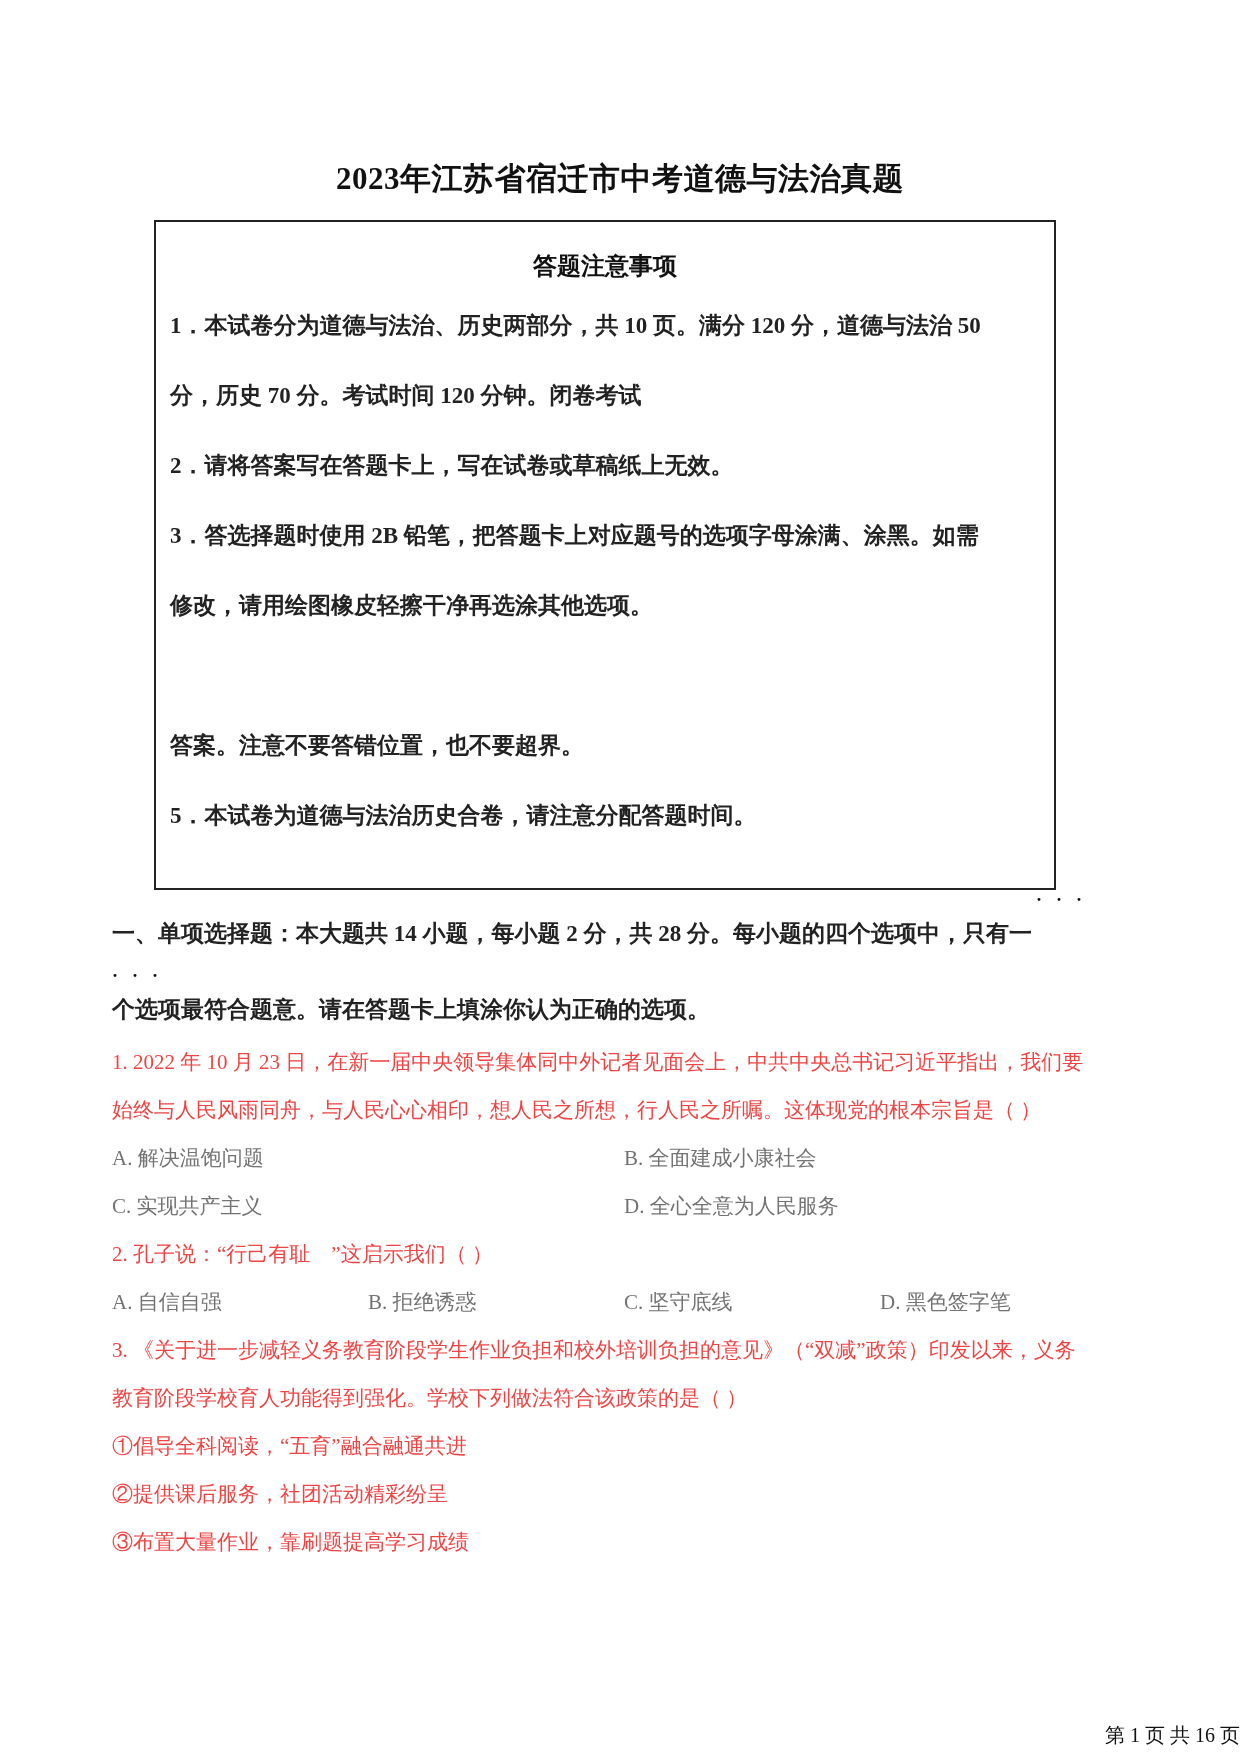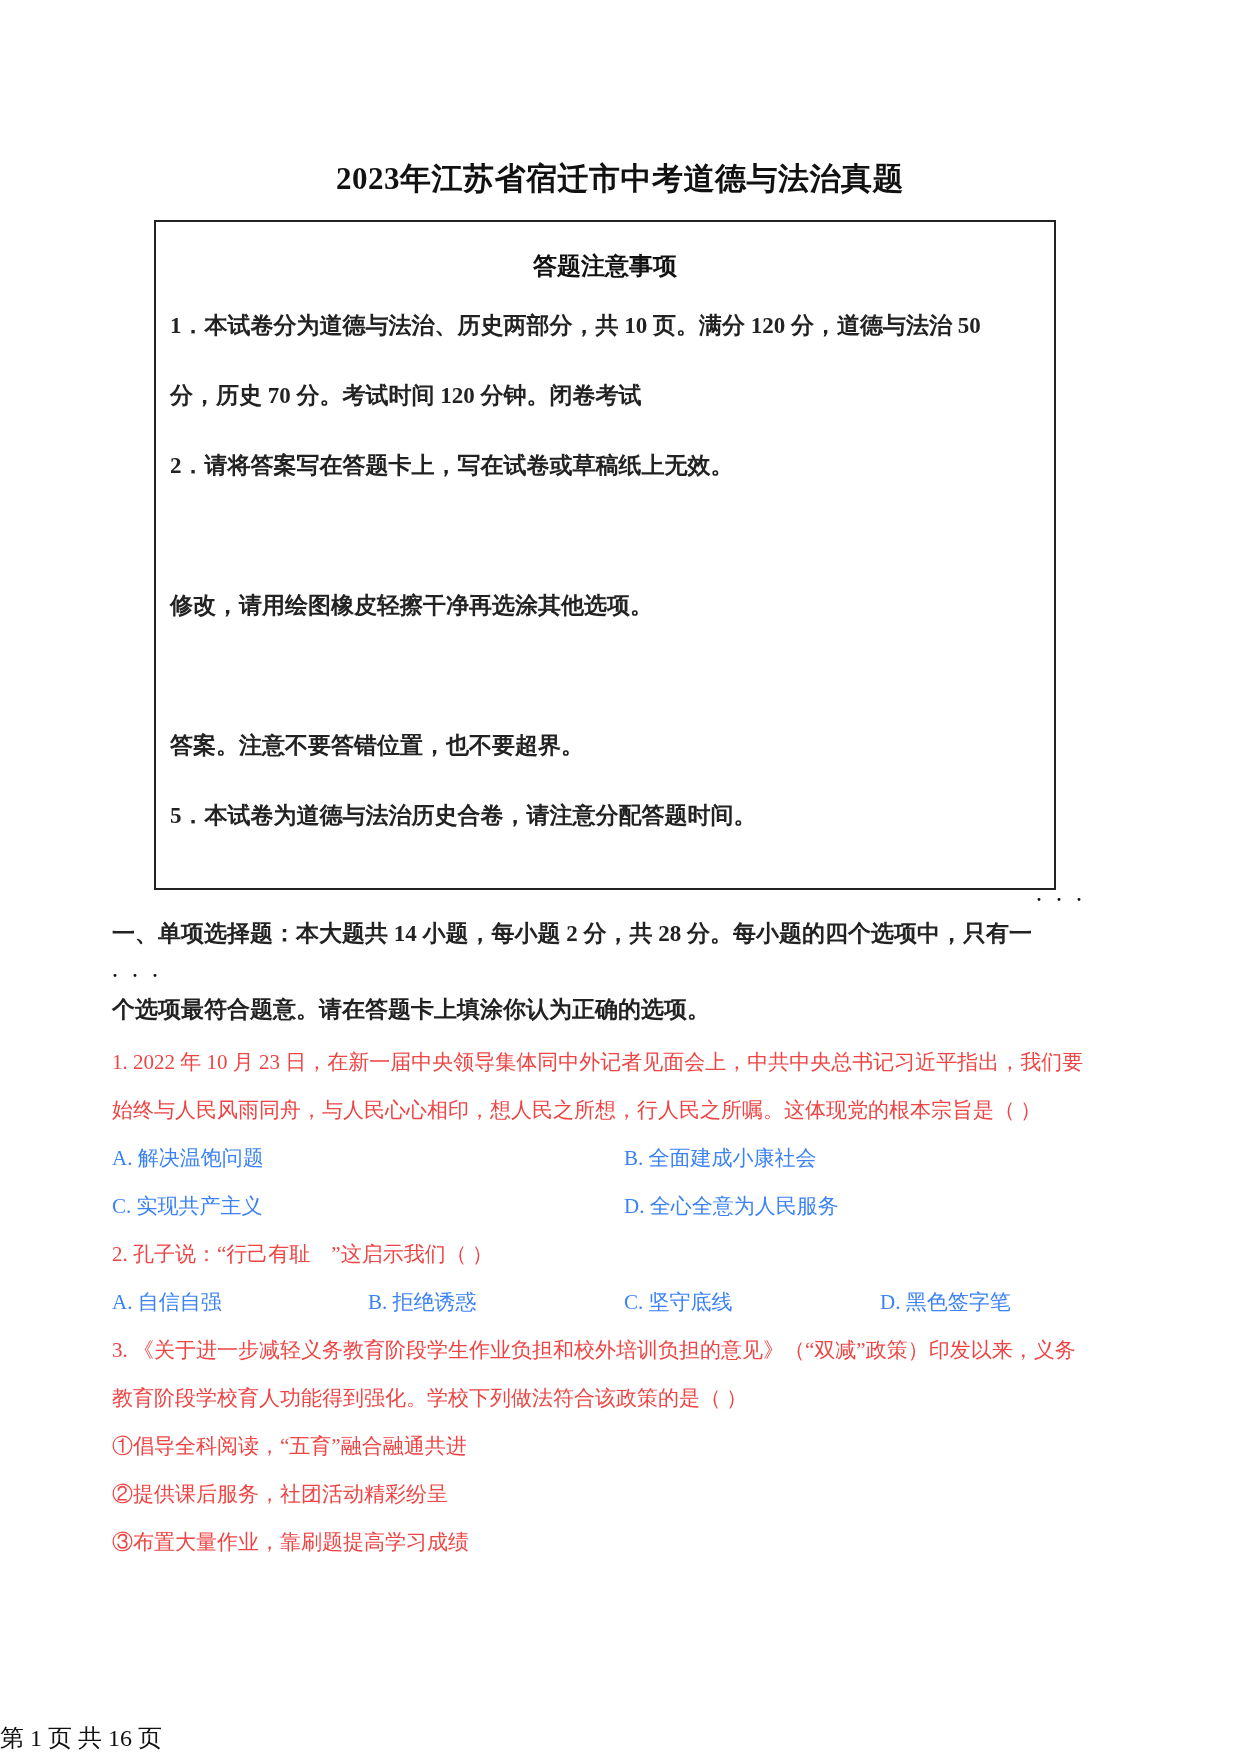--- a/index.html
+++ b/index.html
@@ -24,37 +24,38 @@
       color: #222;
     }
     .section {
       position: absolute; left: 112px; font-size: 23px; font-weight: bold; white-space: nowrap;
       color: #222;
     }
     .dots { position: absolute; font-size: 18px; font-weight: bold; letter-spacing: 14px; }
     .q {
       position: absolute; left: 112px; font-size: 21px; white-space: nowrap; color: #ef4444;
     }
-    .opt { position: absolute; font-size: 21px; white-space: nowrap; color: #3b82f6; }
+    .opt { position: absolute; font-size: 21px; white-space: nowrap; color: #737373; }
     .footer {
-      position: absolute; top: 1722px; left: 0; width: 1240px; text-align: left;
-      font-size: 24px;
+      position: absolute; top: 1722px; left: 0; width: 1240px; text-align: right;
+      font-size: 20px;
     }
   </style>
 </head>
 <body>
 
 <div>
   <div class="title">2023年江苏省宿迁市中考道德与法治真题</div>
 
   <div class="notice-box">
     <div class="notice-title">答题注意事项</div>
     <div class="notice-line" style="top:88px">1．本试卷分为道德与法治、历史两部分，共 10 页。满分 120 分，道德与法治 50</div>
     <div class="notice-line" style="top:158px">分，历史 70 分。考试时间 120 分钟。闭卷考试</div>
     <div class="notice-line" style="top:228px">2．请将答案写在答题卡上，写在试卷或草稿纸上无效。</div>
+    <div class="notice-line" style="top:298px">3．答选择题时使用 2B 铅笔，把答题卡上对应题号的选项字母涂满、涂黑。如需</div>
     <div class="notice-line" style="top:368px">修改，请用绘图橡皮轻擦干净再选涂其他选项。</div>
     <div class="notice-line" style="top:508px">答案。注意不要答错位置，也不要超界。</div>
     <div class="notice-line" style="top:578px">5．本试卷为道德与法治历史合卷，请注意分配答题时间。</div>
   </div>
 
   <div class="dots" style="top:890px; left:1036px">···</div>
   <div class="section" style="top:918px">一、单项选择题：本大题共 14 小题，每小题 2 分，共 28 分。每小题的四个选项中，只有一</div>
   <div class="dots" style="top:966px; left:112px">···</div>
   <div class="section" style="top:994px">个选项最符合题意。请在答题卡上填涂你认为正确的选项。</div>
 

